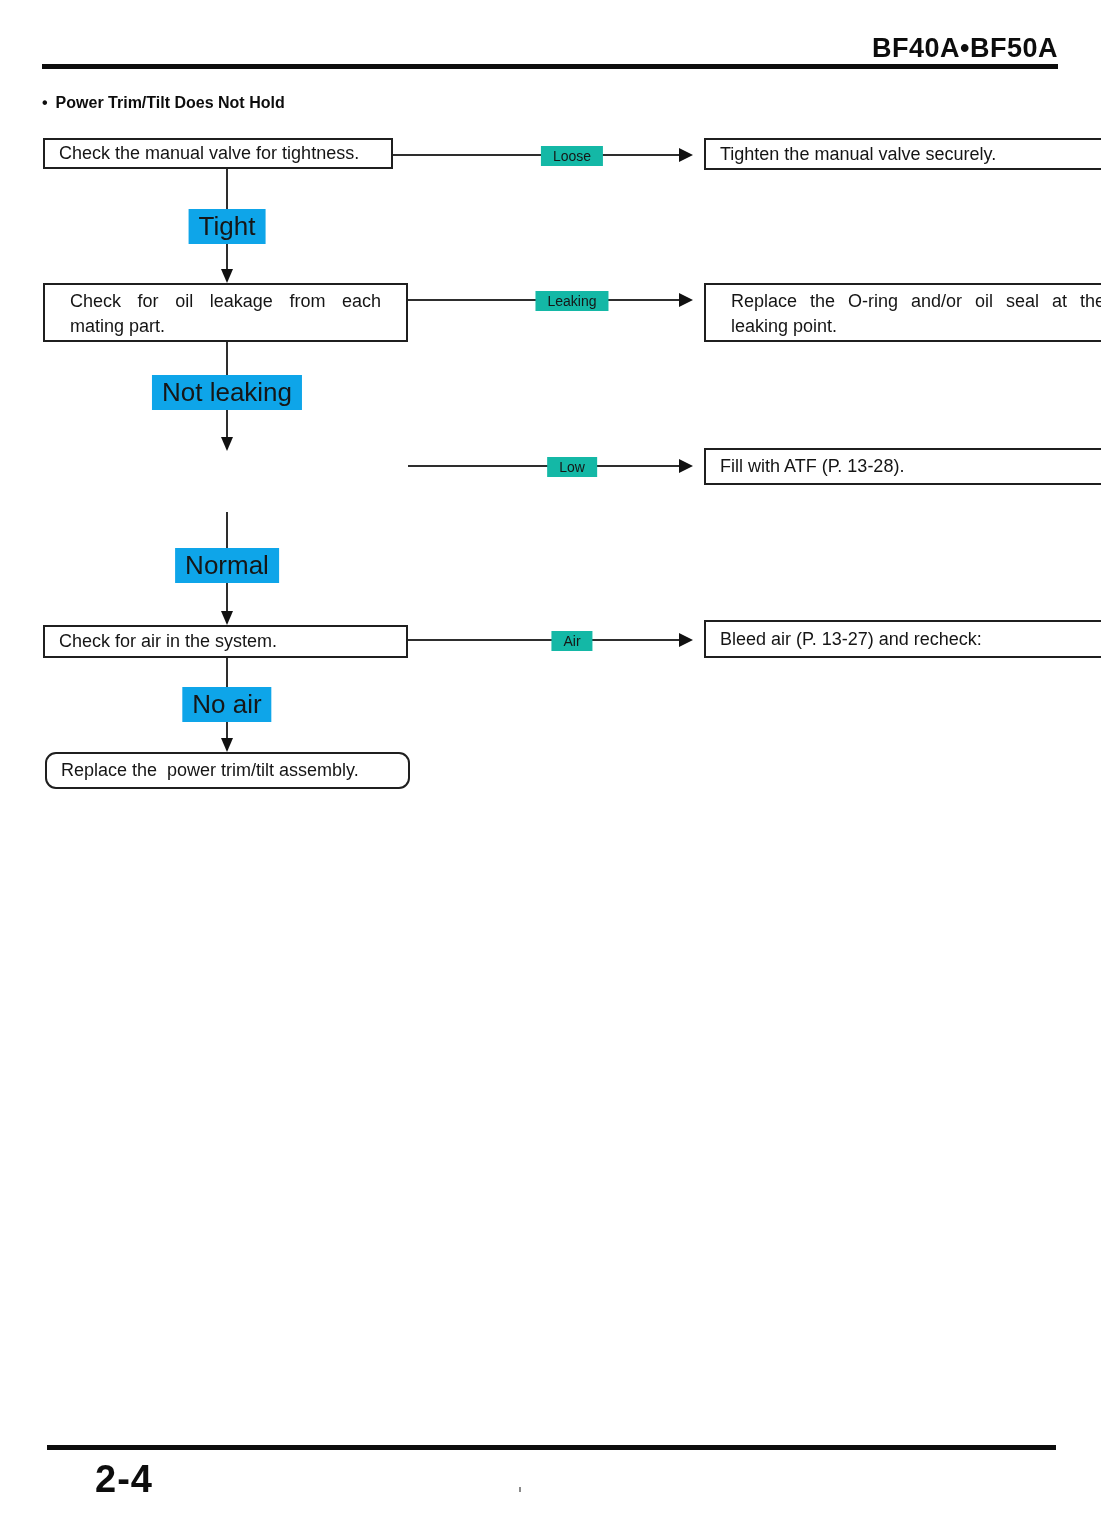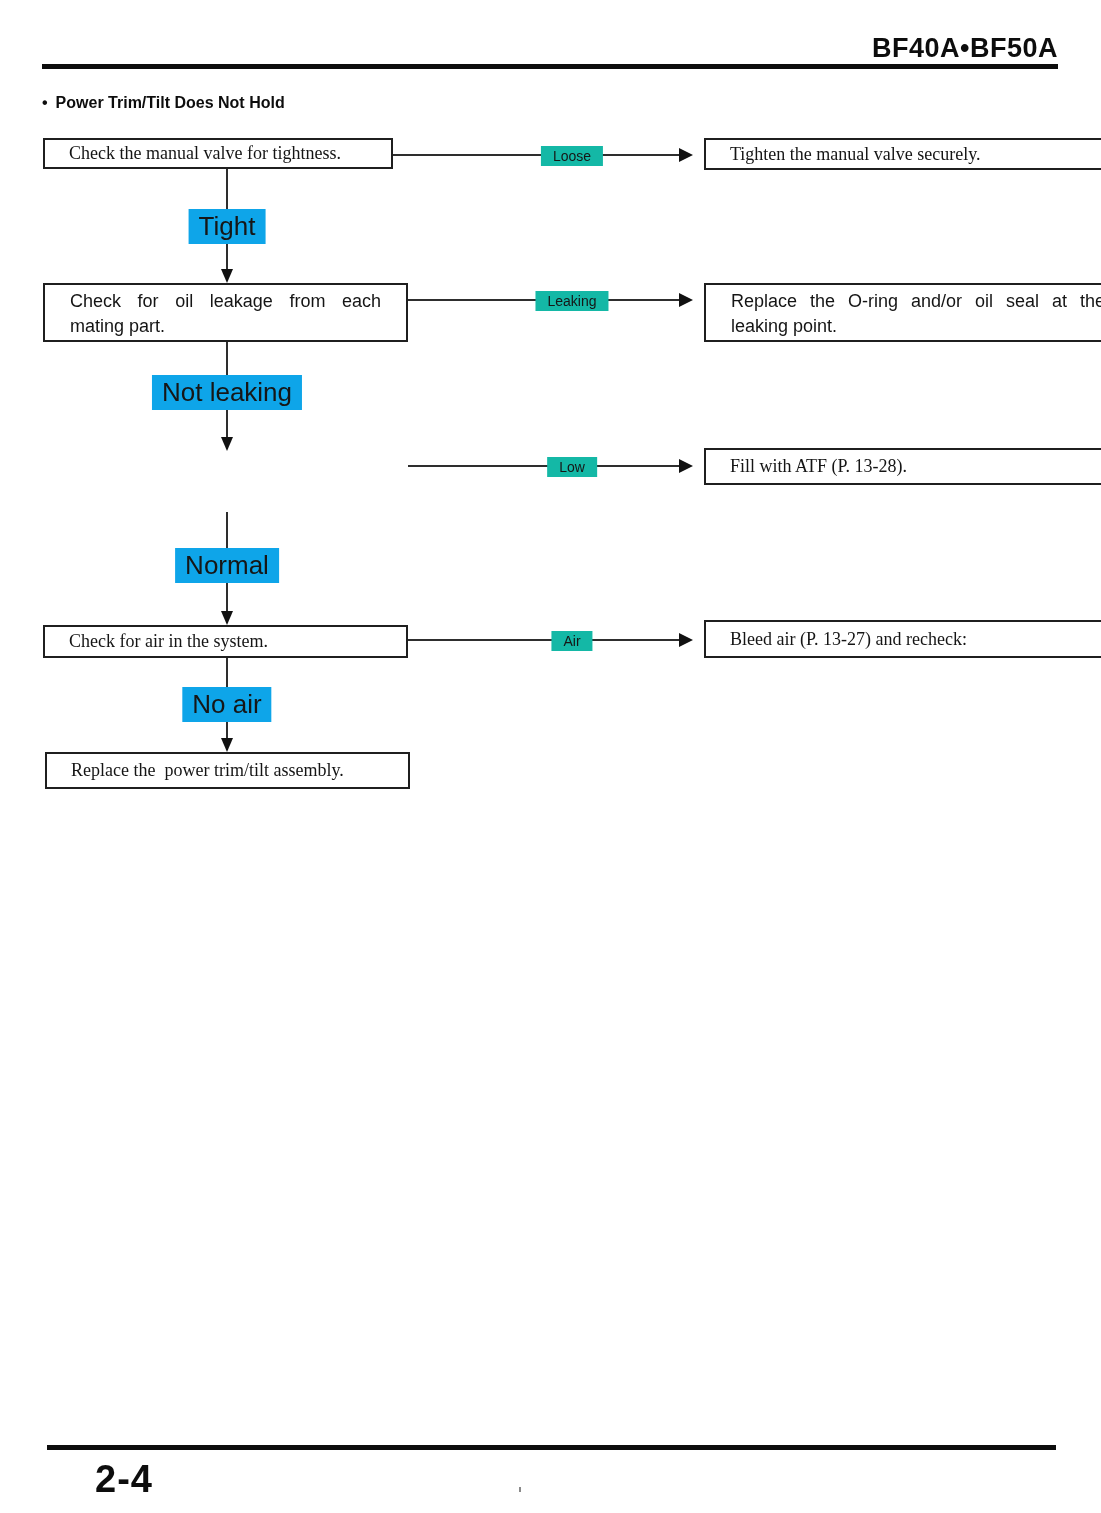--- a/index.html
+++ b/index.html
@@ -52,22 +52,21 @@
     background: #ffffff;
     font-size: 18px;
     line-height: 25px;
     color: #151515;
     box-sizing: border-box;
     white-space: pre-wrap;
   }
   .vcenter {
     display: flex;
     align-items: center;
-    padding: 0 24px;
-    font-family: Liberation Serif, serif;
+    padding: 0 14px;
   }
   .justify {
     text-align: justify;
     padding: 4px 25px;
   }
 
   .lbox  { left: 43px;  width: 350px; }
   .lboxw { left: 43px;  width: 365px; }
   .rbox  { left: 704px; width: 428px; }
 
@@ -187,19 +186,19 @@
   <div class="box lboxw vcenter" style="top:625px; height:33px;">Check for air in the system.</div>
   <div class="hline" style="left:408px; top:639px; width:273px;"></div>
   <div class="arrow-right" style="left:679px; top:633px;"></div>
   <div class="cond-label" style="top:641px;">Air</div>
   <div class="box rbox vcenter" style="top:620px; height:38px;">Bleed air (P. 13-27) and recheck:</div>
 
   <div class="vline" style="left:226px; top:658px; height:82px;"></div>
   <div class="arrow-down" style="left:221px; top:738px;"></div>
   <div class="flow-label" style="top:687px;">No air</div>
 
-  <div class="box vcenter" style="left:45px; top:752px; width:365px; height:37px;">Replace the  power trim/tilt assembly.</div>
+  <div class="box vcenter" style="left:45px; top:752px; width:365px; height:37px;border-radius:11px;">Replace the  power trim/tilt assembly.</div>
 
   <div class="footer-rule"></div>
   <div class="page-number">2-4</div>
   <div class="scan-speck"></div>
 
 </div>
 
 </body></html>

